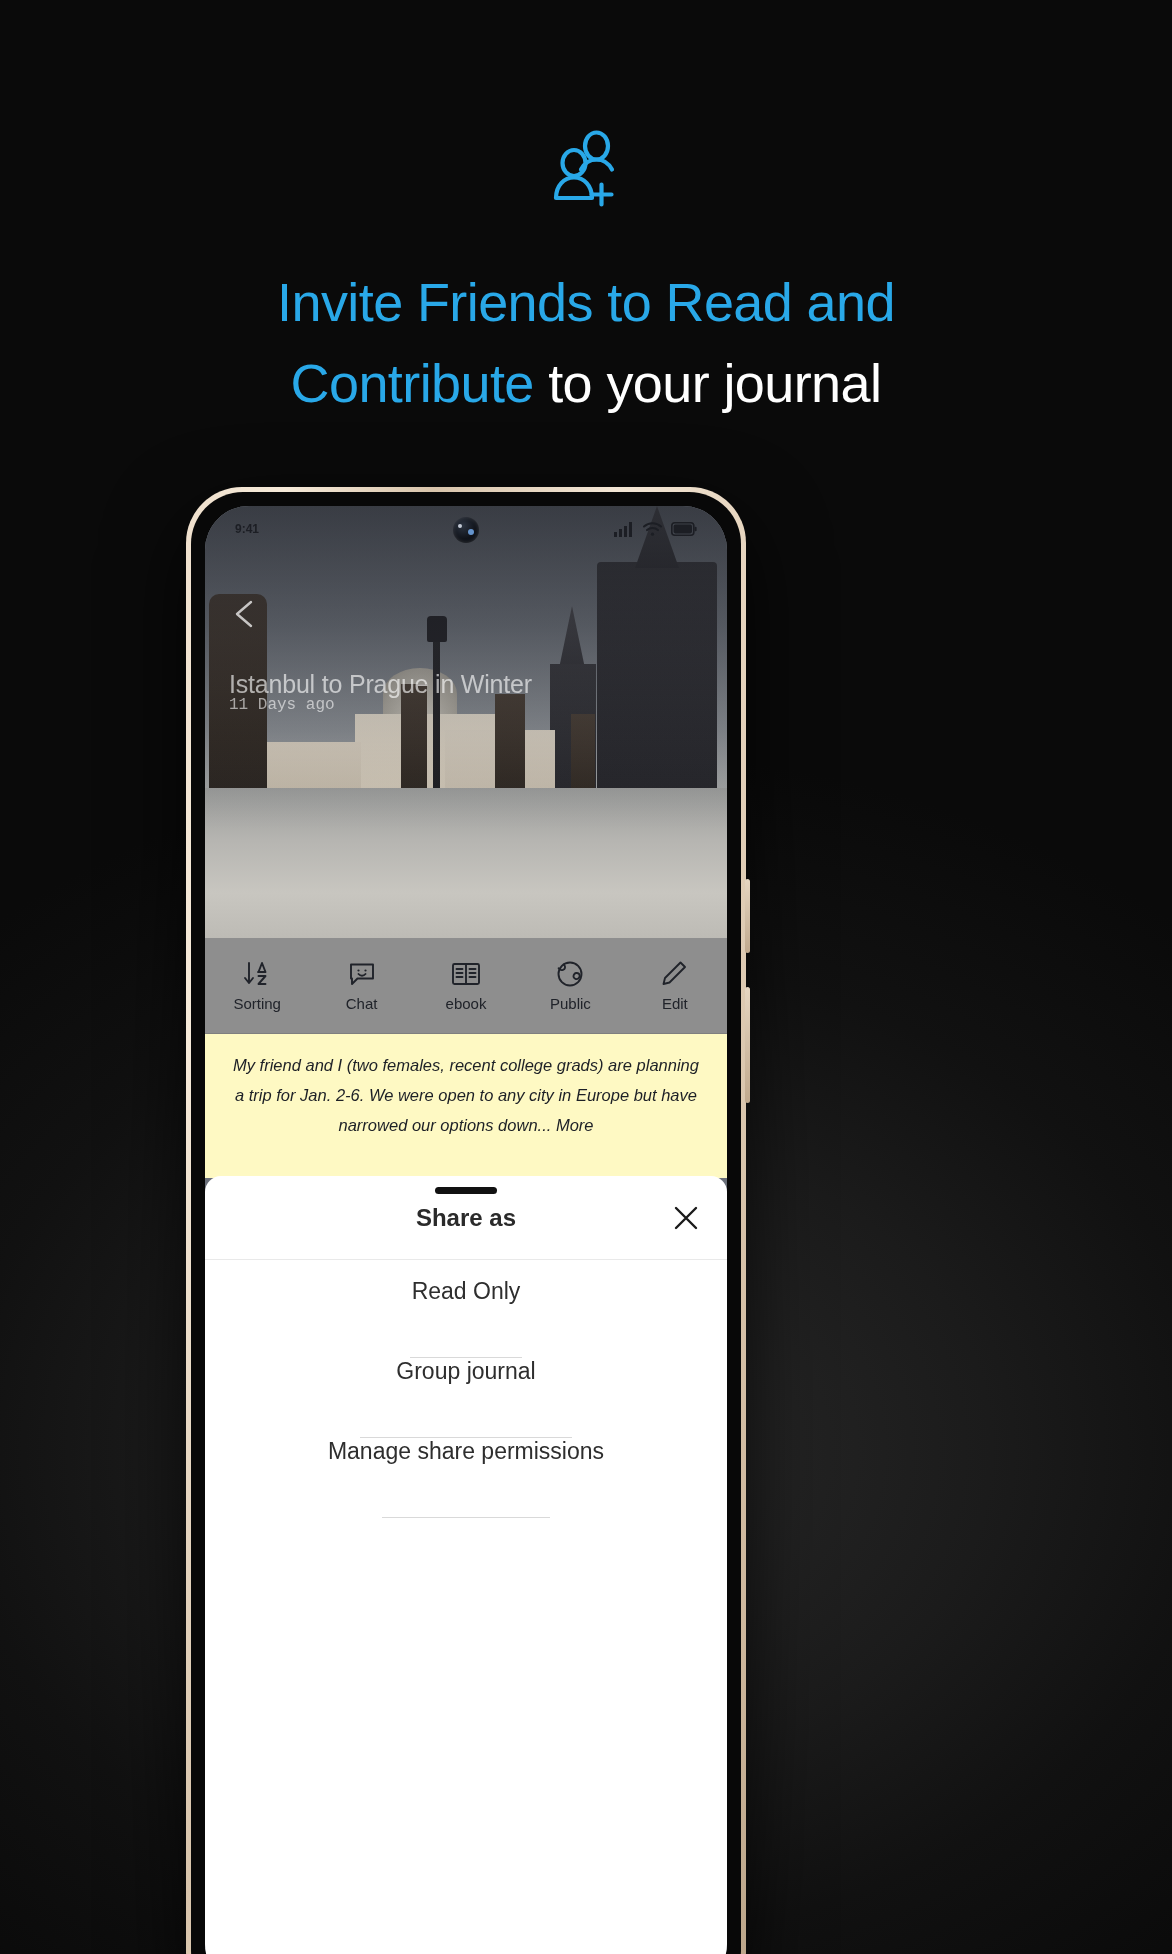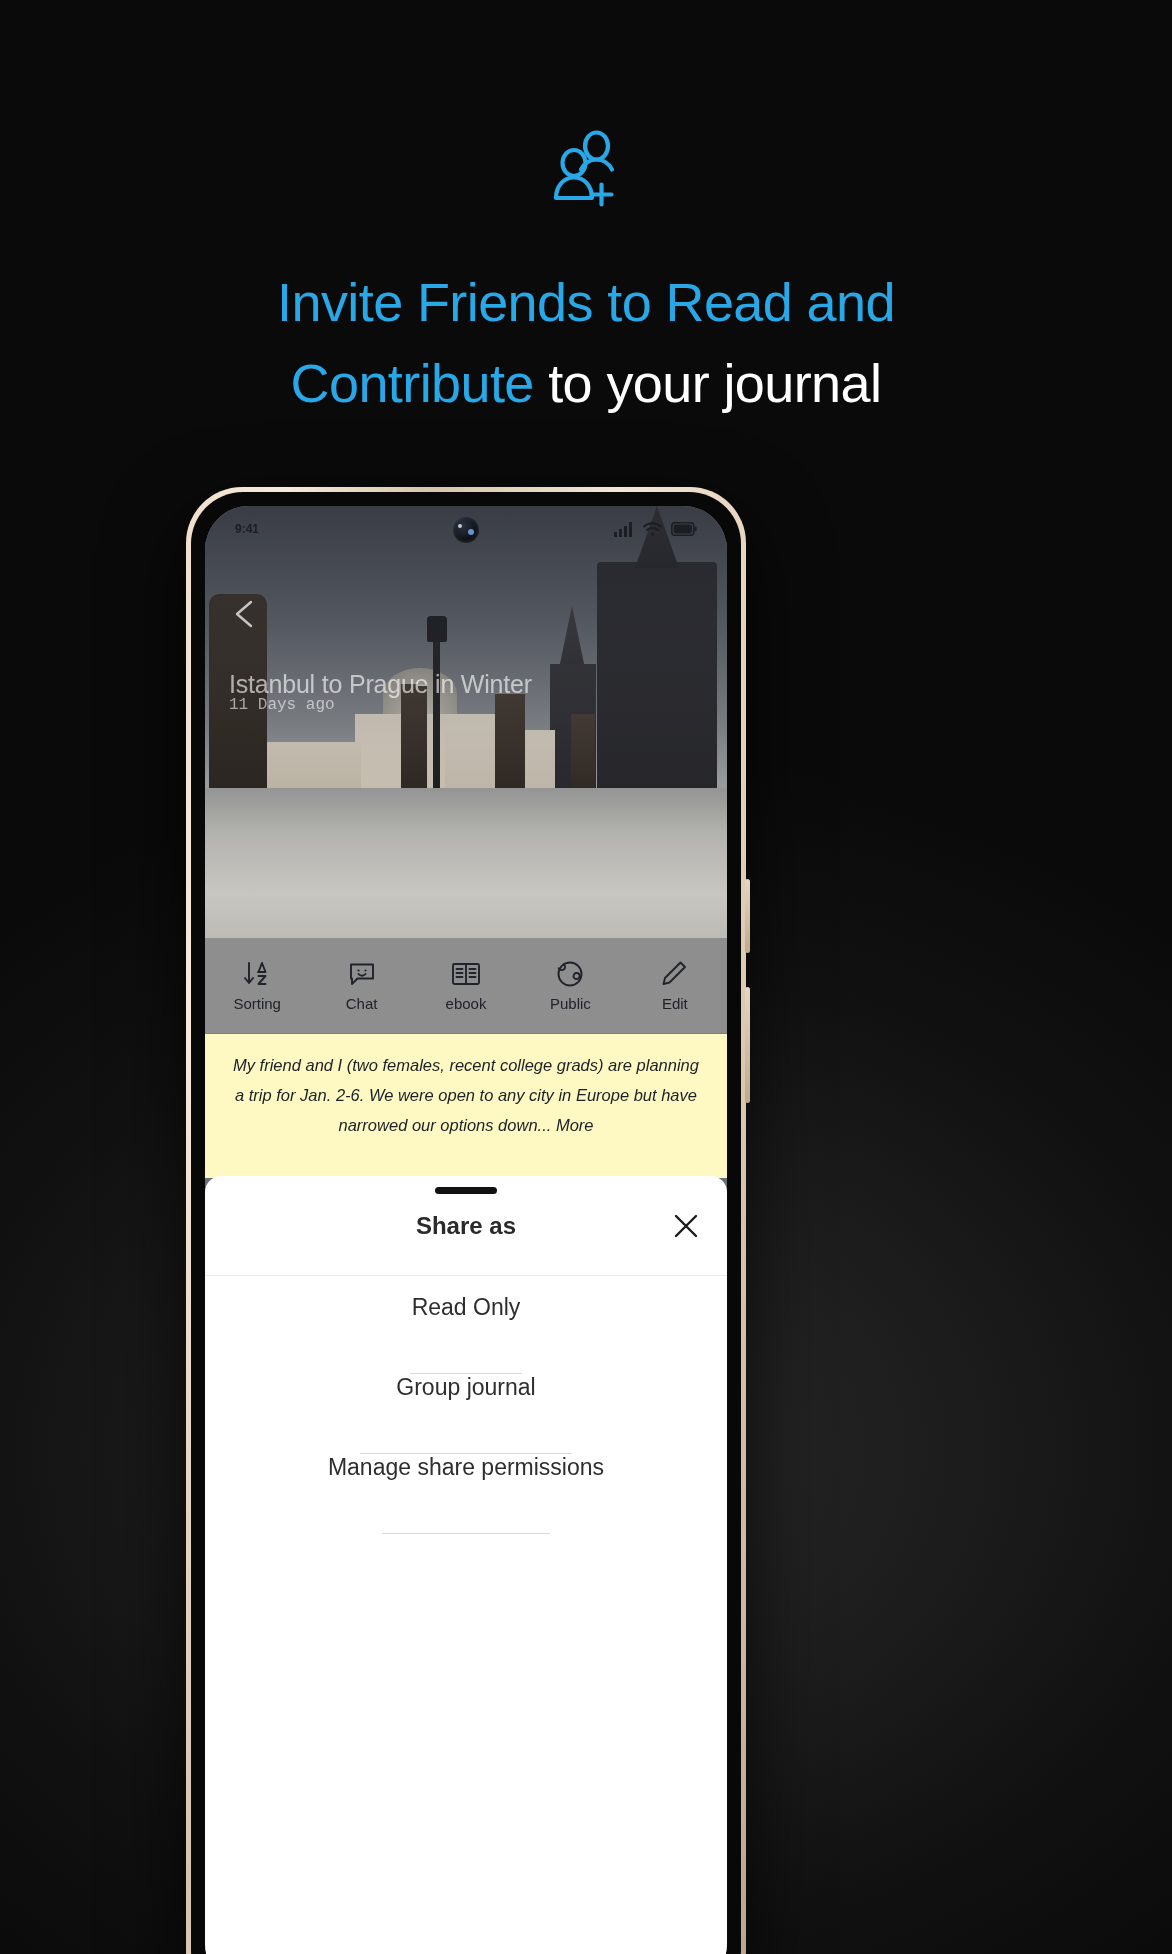--- a/index.html
+++ b/index.html
@@ -205,21 +205,21 @@
     position:absolute; left:0; right:0; top:670px; bottom:0;
     background:#ffffff;
     border-radius:16px 16px 0 0;
     z-index:8;
   }
   #sheet-grabber{
     position:absolute; left:50%; top:11px; transform:translateX(-50%);
     width:62px; height:7px; border-radius:4px; background:#111;
   }
   #sheet-header{
-    position:relative; height:100px;
+    position:relative; height:84px;
     display:flex; align-items:center; justify-content:center;
     border-bottom:1px solid #e9e9e9;
   }
   #sheet-title{ font-size:24px; font-weight:bold; color:#2a2a2a; }
   #sheet-close{
     position:absolute; right:22px; top:50%; transform:translateY(-50%);
     width:38px; height:38px; display:flex; align-items:center; justify-content:center;
     cursor:pointer;
   }
   #sheet-options{ padding:18px 0 0; }

